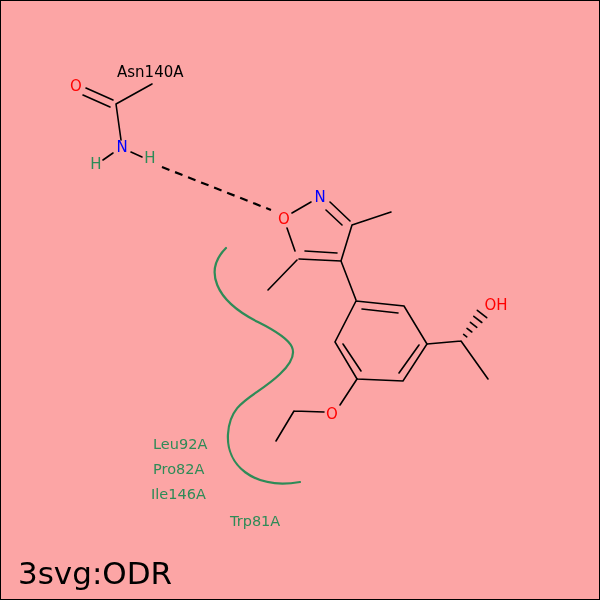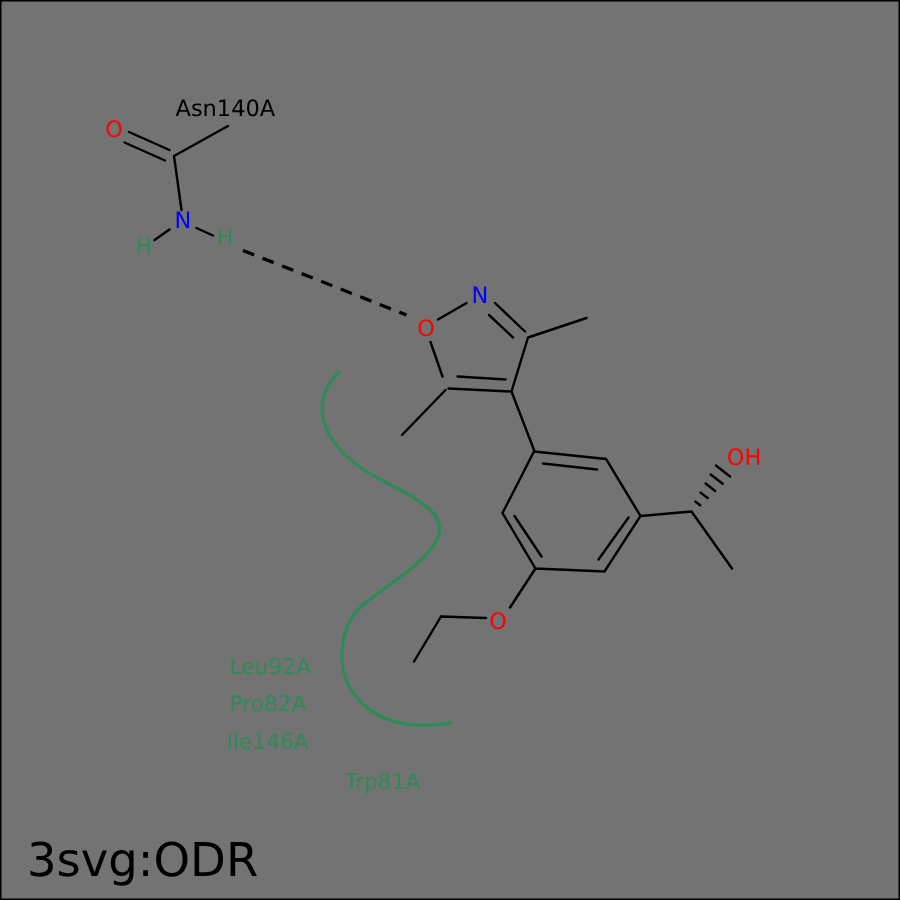--- a/index.html
+++ b/index.html
@@ -8,21 +8,21 @@
     background: #ffffff;
     width: 600px;
     height: 600px;
     overflow: hidden;
     font-family: "DejaVu Sans", sans-serif;
   }
   .canvas {
     position: relative;
     width: 600px;
     height: 600px;
-    background: #737373;
+    background: #fca5a5;
   }
   svg {
     display: block;
   }
   .frame {
     fill: none;
     stroke: #000000;
     stroke-width: 1;
   }
   .bond {

